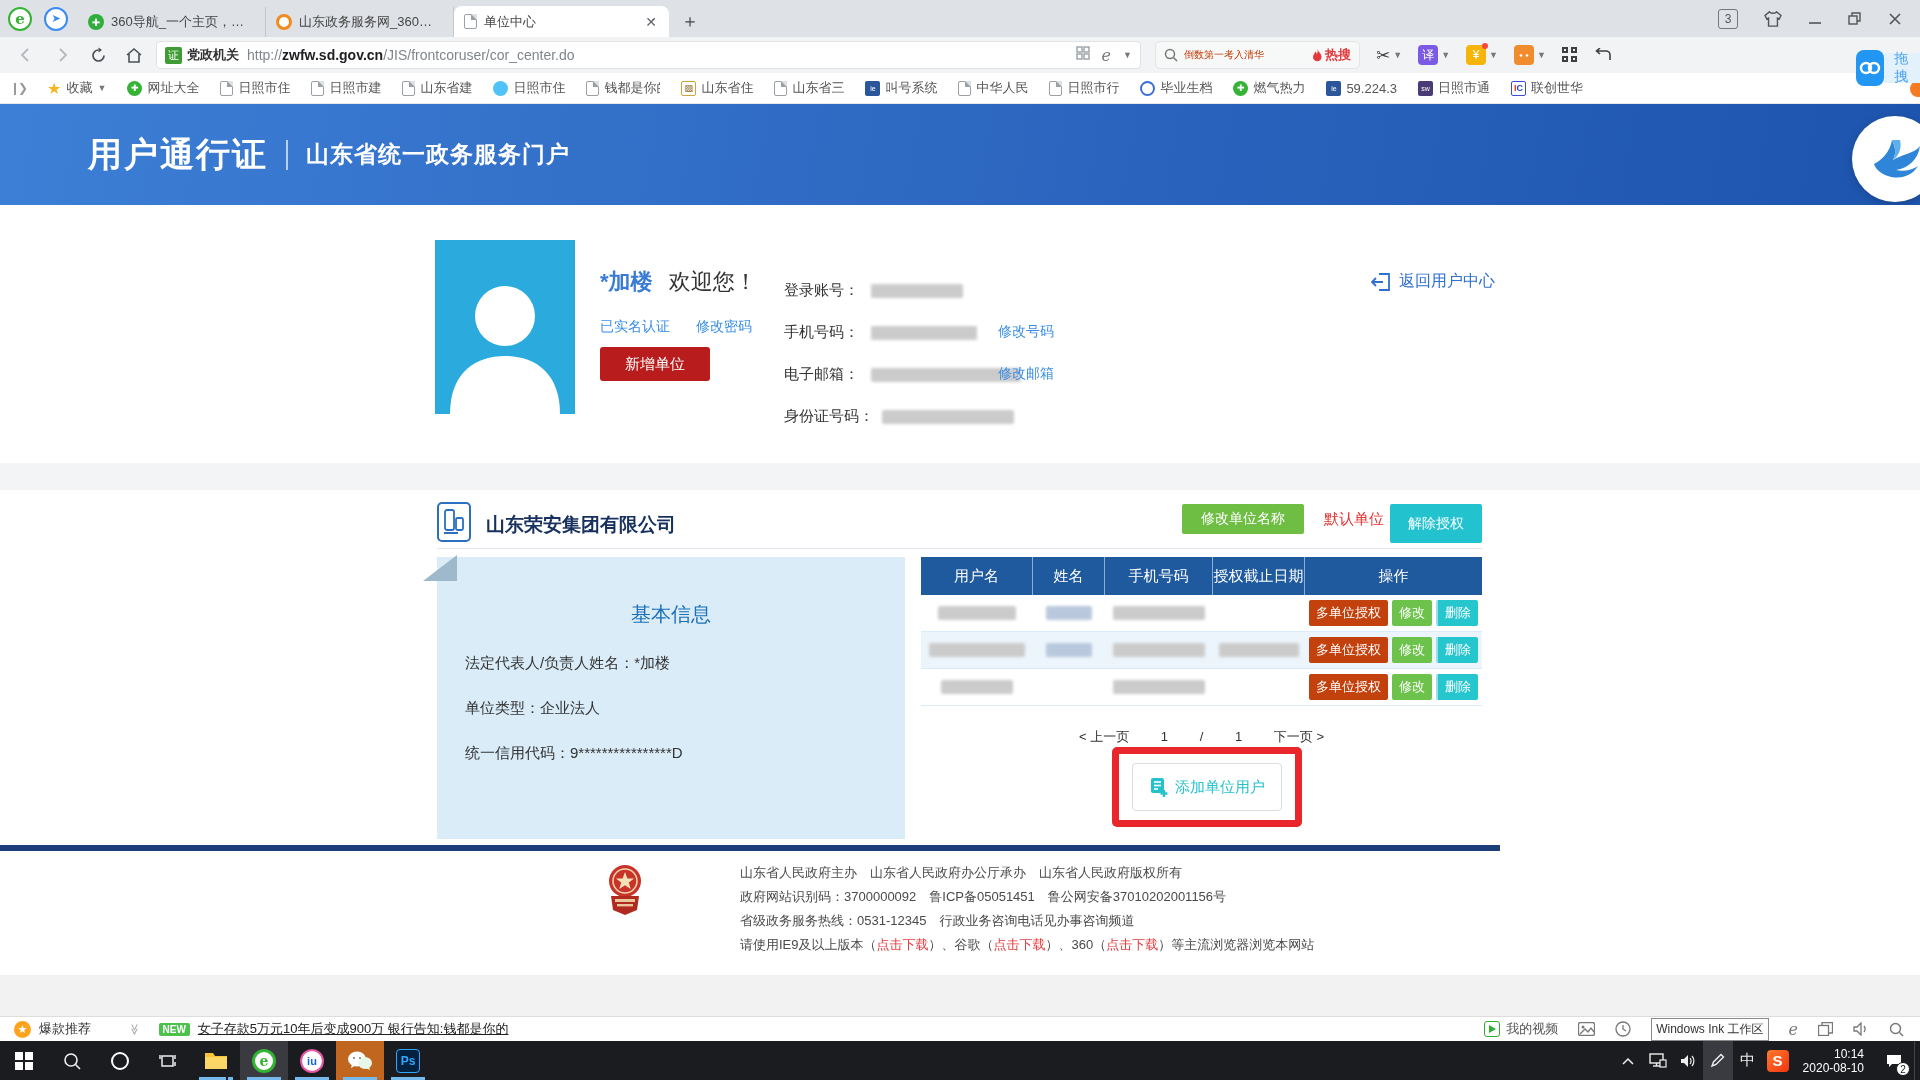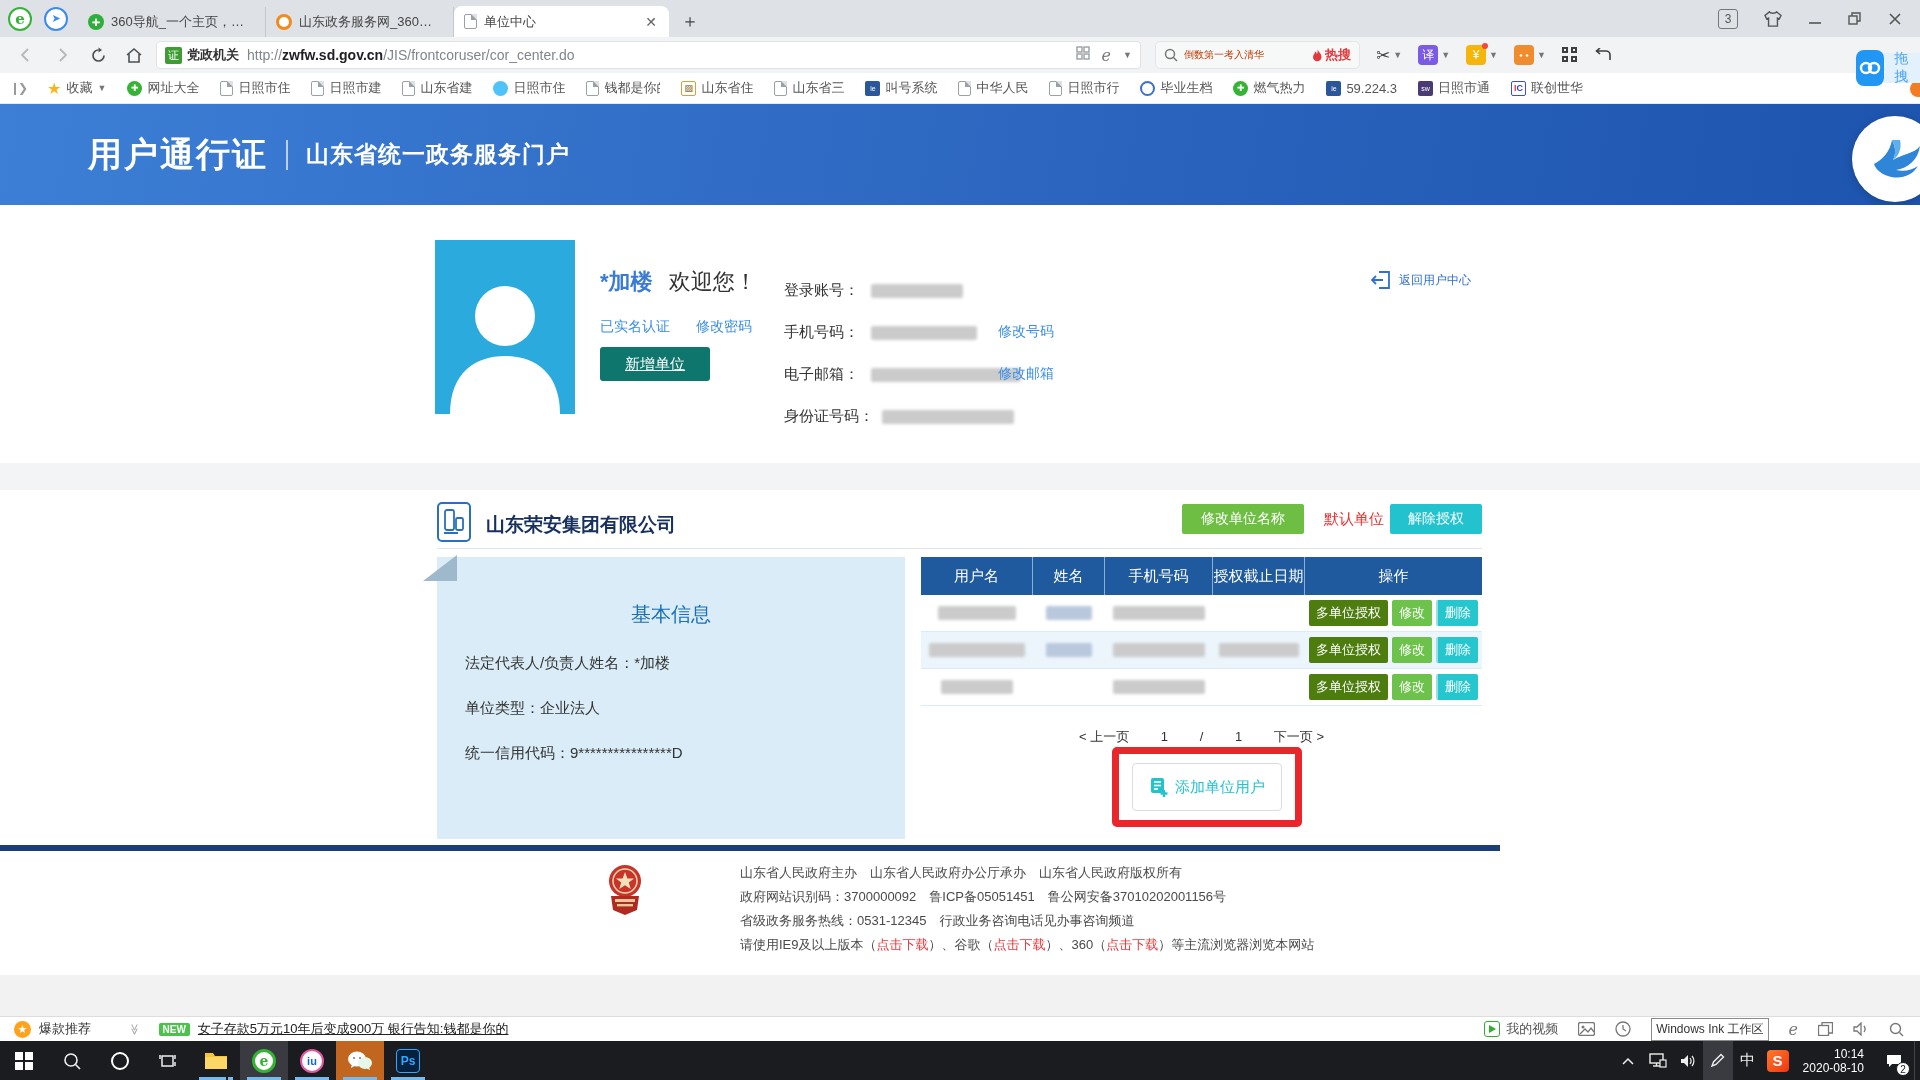--- a/index.html
+++ b/index.html
@@ -82,55 +82,55 @@
   .banner-sub { font-size:23px; font-weight:bold; letter-spacing:1px; }
   .banner-logo { position:absolute; right:-18px; top:12px; width:86px; height:86px; border-radius:50%; background:#fff; box-shadow:0 2px 8px rgba(0,0,0,.2); display:flex; align-items:center; justify-content:center; }
 
   
   .usersec { position:absolute; left:0; top:205px; width:1920px; height:258px; background:#fff; }
   .avatar { position:absolute; left:435px; top:35px; width:140px; height:174px; background:#2baade; display:flex; align-items:flex-end; justify-content:center; overflow:hidden; }
   .greet { position:absolute; left:600px; top:62px; font-size:22px; }
   .greet .nm { color:#3a7bd5; font-weight:bold; }
   .greet .wl { color:#333; margin-left:10px; }
   .ulinks { position:absolute; left:600px; top:113px; font-size:14px; color:#3a8ee6; display:flex; gap:26px; }
-  .btn-addunit { position:absolute; left:600px; top:142px; width:110px; height:34px; background:#0f766e; color:#fff; font-size:15px; border:none; border-radius:3px;text-decoration:underline; }
+  .btn-addunit { position:absolute; left:600px; top:142px; width:110px; height:34px; background:#b91c1c; color:#fff; font-size:15px; border:none; border-radius:3px; }
   .ufield { position:absolute; font-size:15px; color:#333; display:flex; align-items:center; }
   .rd { display:inline-block; height:14px; background:#cbcbcb; filter:blur(1.5px); border-radius:2px; }
   .rd.b { background:#b9c8dd; }
   .flink { color:#3a8ee6; font-size:14px; }
-  .return-center { position:absolute; left:1371px; top:66px; display:flex; align-items:center; gap:8px; color:#2f6fd0; font-size:12px; }
+  .return-center { position:absolute; left:1371px; top:66px; display:flex; align-items:center; gap:8px; color:#2f6fd0; font-size:16px; }
 
   .secgap { position:absolute; left:0; top:463px; width:1920px; height:27px; background:#f3f4f6; }
 
   
   .company { position:absolute; left:0; top:490px; width:1920px; height:355px; background:#fff; }
   .c-ic { position:absolute; left:437px; top:12px; width:34px; height:40px; border:2px solid #2a6fc0; border-radius:5px; display:flex; align-items:center; justify-content:center; }
   .c-name { position:absolute; left:486px; top:22px; font-size:19px; font-weight:bold; color:#17305e; }
   .btn { border:none; color:#fff; font-size:14px; border-radius:2px; display:flex; align-items:center; justify-content:center; }
   .btn-modify { position:absolute; left:1182px; top:14px; width:122px; height:30px; background:#6fbe44; }
   .lnk-default { position:absolute; left:1324px; top:20px; color:#e53333; font-size:15px; }
-  .btn-revoke { position:absolute; left:1390px; top:14px; width:92px; height:30px; background:#22c2ce; }
+  .btn-revoke { position:absolute; left:1390px; top:14px; width:92px; height:39px; background:#22c2ce; }
   .c-hr { position:absolute; left:437px; top:58px; width:1045px; height:1px; background:#dfe5ea; }
 
   .binfo { position:absolute; left:437px; top:67px; width:468px; height:282px; background:#d9ecf8; }
   .binfo .fold { position:absolute; left:-14px; top:-2px; width:0; height:0; border-style:solid; border-width:0 0 26px 34px; border-color:transparent transparent #9fb9cc transparent; }
   .binfo h3 { text-align:center; color:#1a6fb5; font-size:20px; font-weight:normal; margin-top:44px; }
   .binfo p { font-size:15px; color:#333; margin:26px 0 0 28px; }
 
   .utable { position:absolute; left:921px; top:67px; width:561px; font-size:14px; }
   .urow { display:grid; grid-template-columns:112px 72px 108px 92px 177px; align-items:center; }
   .uhead { background:#1f5a9e; color:#fff; height:38px; font-size:15px; }
   .uhead div { display:flex; align-items:center; justify-content:center; height:100%; border-right:1px solid rgba(255,255,255,.5); }
   .uhead div:last-child { border-right:none; }
   .udata { height:37px; border-bottom:1px solid #d9ecf7; background:#fff; }
   .udata.alt { background:#ecf5fc; }
   .udata>div { display:flex; align-items:center; justify-content:center; }
   .ops { display:flex; gap:4px; justify-content:center; }
   .ops .btn { font-size:13px; height:26px; border-radius:2px; }
-  .b-multi { background:#4d7c0f; padding:0 7px; }
+  .b-multi { background:#c2410c; padding:0 7px; }
   .b-edit { background:#6cc24a; padding:0 7px; }
   .b-del { background:#26c6ce; padding:0 7px; border-left:2px solid #9adfe4; }
 
   .pager { position:absolute; left:921px; top:238px; width:561px; text-align:center; font-size:13px; color:#333; }
   .pager span { margin:0 14px; }
 
   .redbox { position:absolute; left:1112px; top:257px; width:190px; height:80px; border:7px solid #e8262c; border-radius:5px; display:flex; align-items:center; justify-content:center; }
   .addbtn { width:150px; height:48px; background:#fff; border:1px solid #ddd; border-radius:4px; display:flex; align-items:center; justify-content:center; gap:6px; color:#26c2cc; font-size:15px; }
 
   

